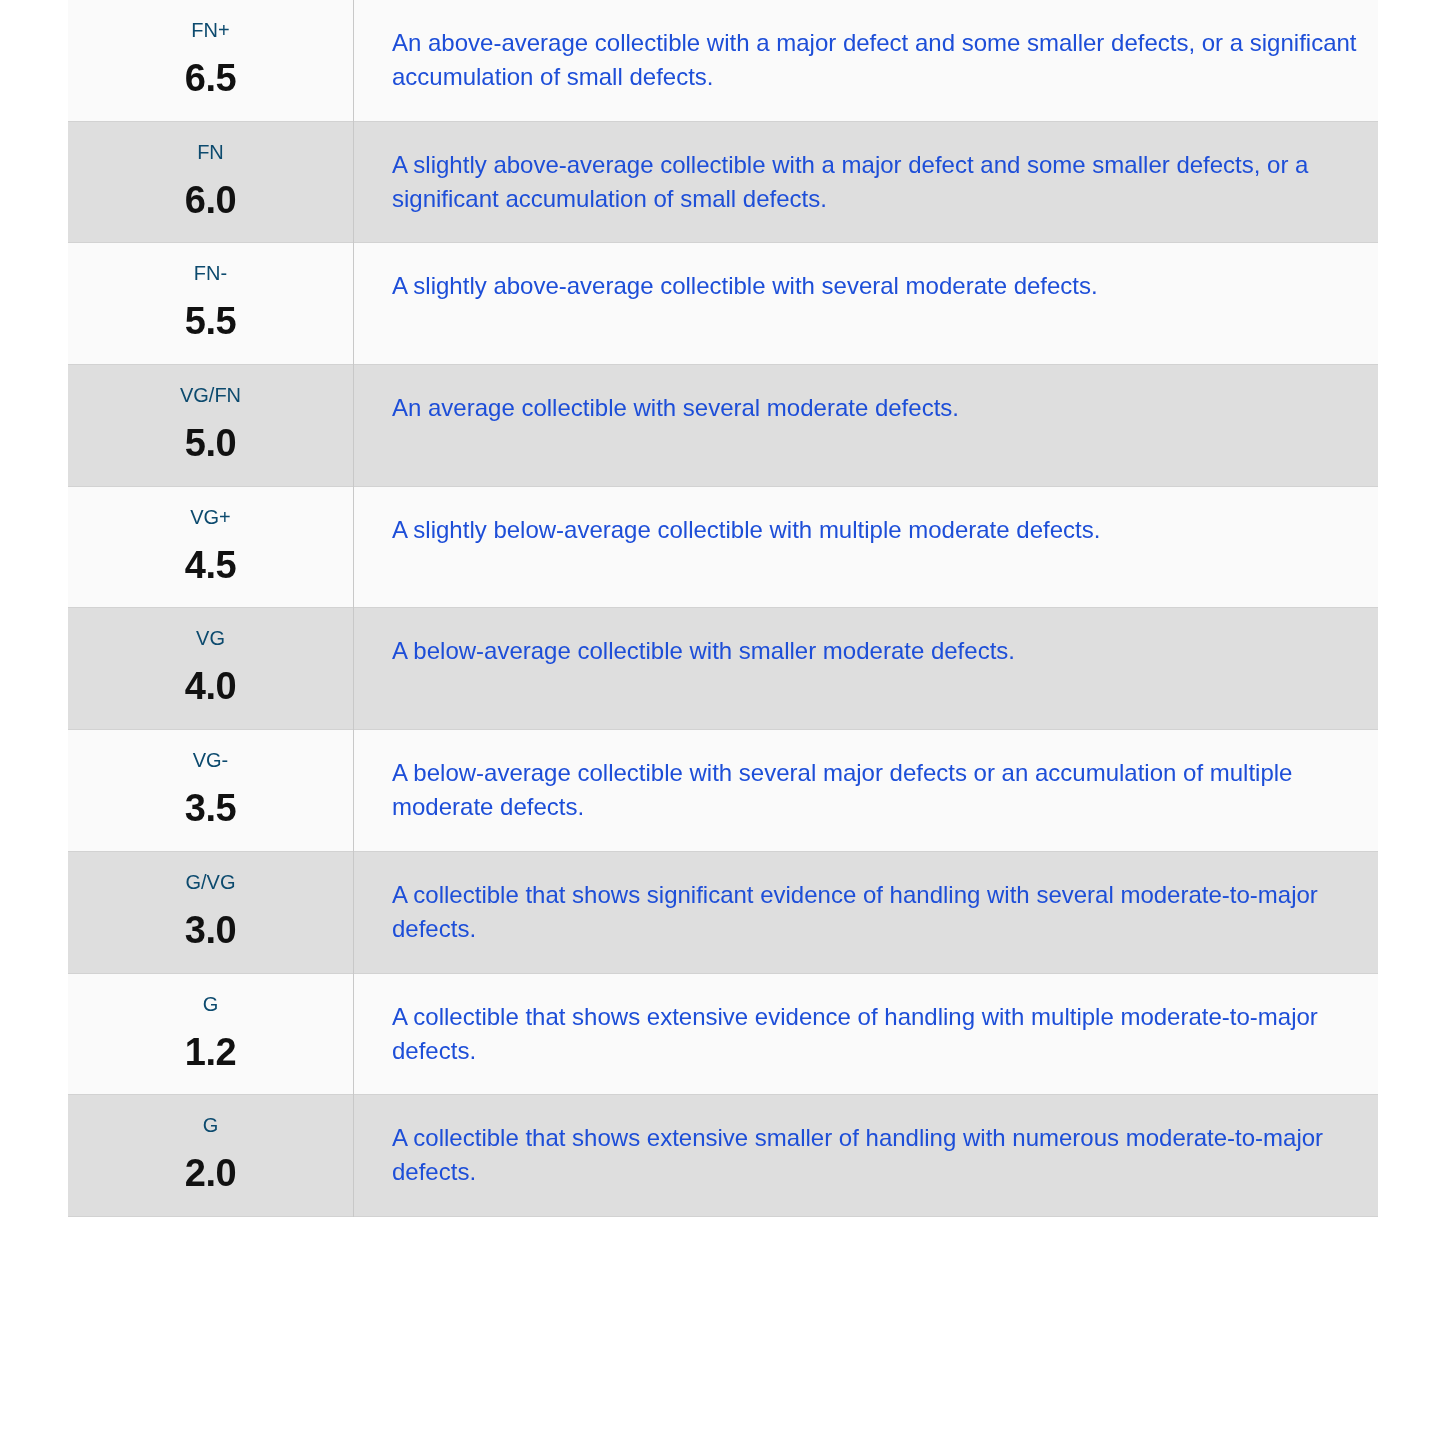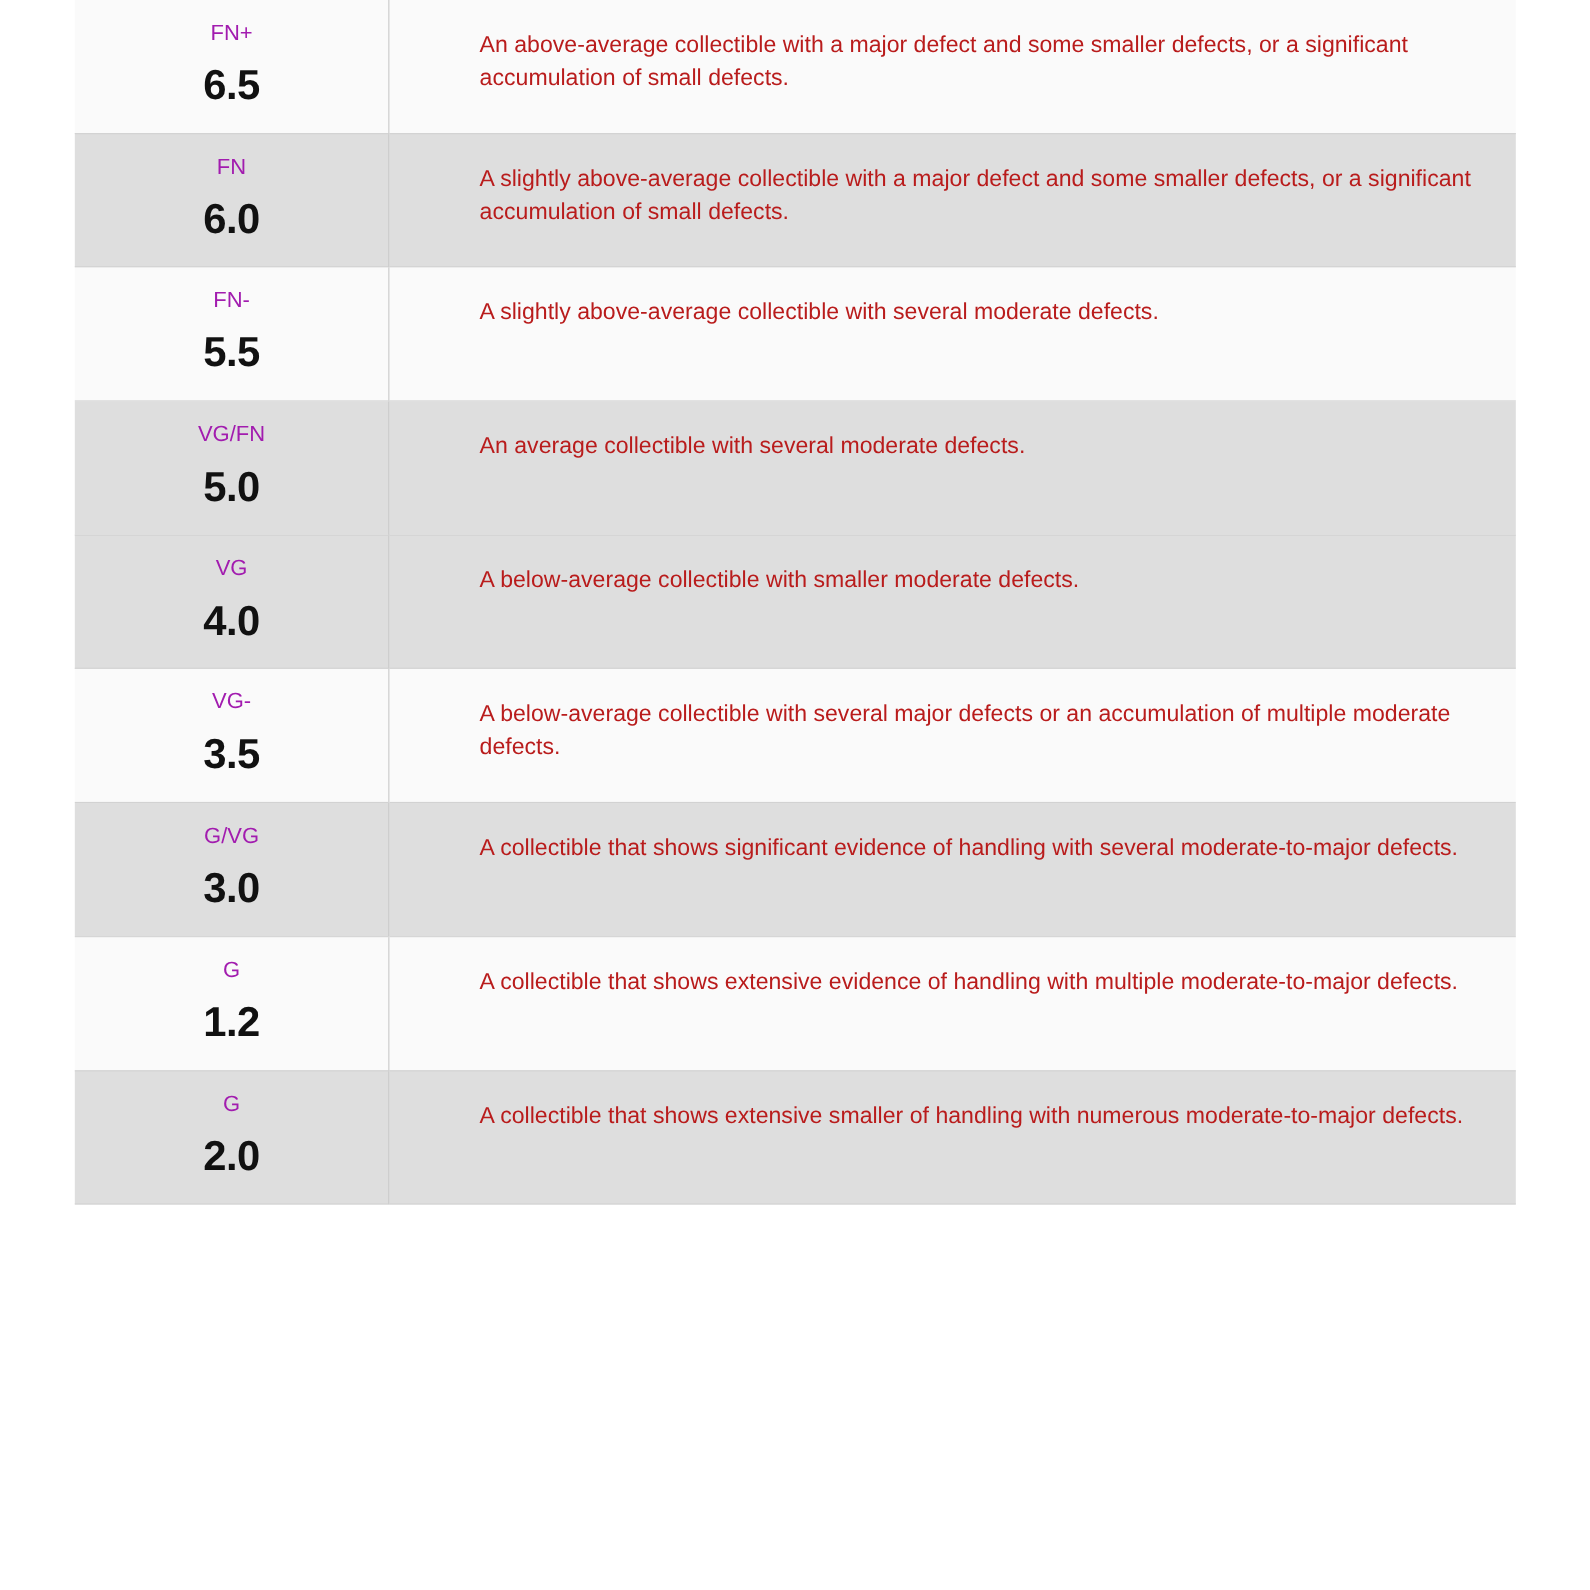--- a/index.html
+++ b/index.html
@@ -43,39 +43,38 @@
     text-align: center;
     padding: 18px 10px 20px 10px;
   }
 
   td.desc-cell {
     padding: 26px 14px 24px 38px;
   }
 
   .grade-abbrev {
     font-size: 20px;
-    color: #a21caf;
+    color: #0c4a6e;
     line-height: 1.25;
     font-weight: 400;
   }
 
   .grade-number {
     font-size: 38px;
     font-weight: bold;
     color: #111111;
     line-height: 1.15;
     margin-top: 14px;
     letter-spacing: -0.5px;
   }
 
   .desc-text {
-    font-size: 21px;
-    color: #b91c1c;
+    font-size: 24px;
+    color: #1d4ed8;
     line-height: 1.42;
-    margin-left: 44px;
   }
 </style>
 </head>
 <body>
 
 <table id="grade-table">
   <tbody>
       <tr class="row-plain">
         <td class="grade-cell">
           <div class="grade-abbrev">FN+</div>
@@ -103,20 +102,29 @@
           <div class="desc-text">A slightly above-average collectible with several moderate defects.</div>
         </td>
       </tr>
       <tr class="row-alt">
         <td class="grade-cell">
           <div class="grade-abbrev">VG/FN</div>
           <div class="grade-number">5.0</div>
         </td>
         <td class="desc-cell">
           <div class="desc-text">An average collectible with several moderate defects.</div>
+        </td>
+      </tr>
+      <tr class="row-plain">
+        <td class="grade-cell">
+          <div class="grade-abbrev">VG+</div>
+          <div class="grade-number">4.5</div>
+        </td>
+        <td class="desc-cell">
+          <div class="desc-text">A slightly below-average collectible with multiple moderate defects.</div>
         </td>
       </tr>
       <tr class="row-alt">
         <td class="grade-cell">
           <div class="grade-abbrev">VG</div>
           <div class="grade-number">4.0</div>
         </td>
         <td class="desc-cell">
           <div class="desc-text">A below-average collectible with smaller moderate defects.</div>
         </td>

